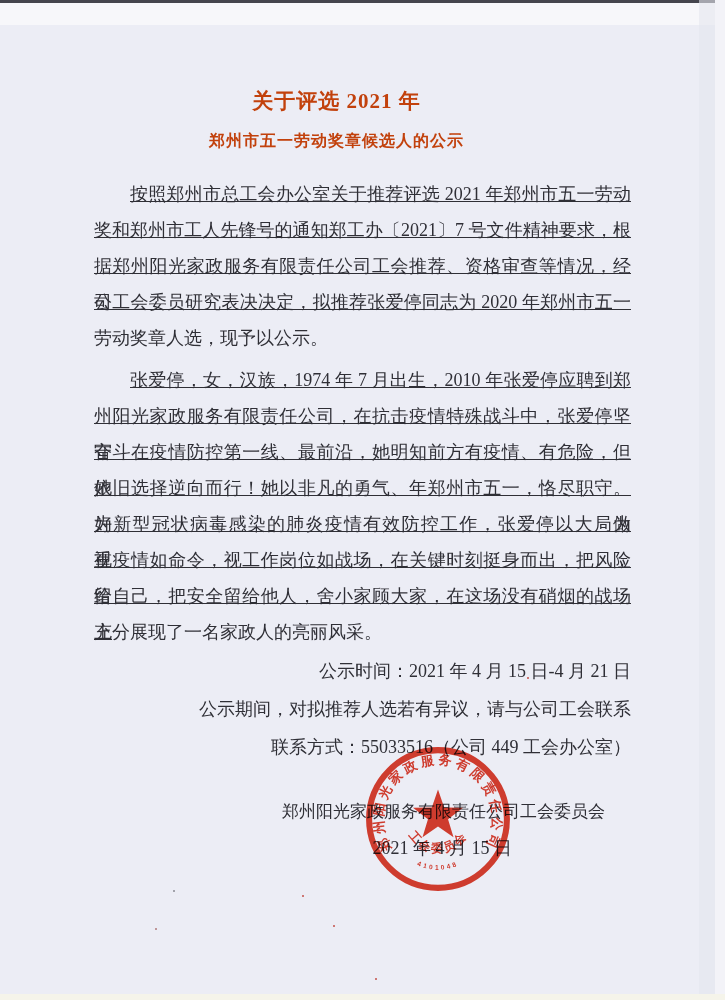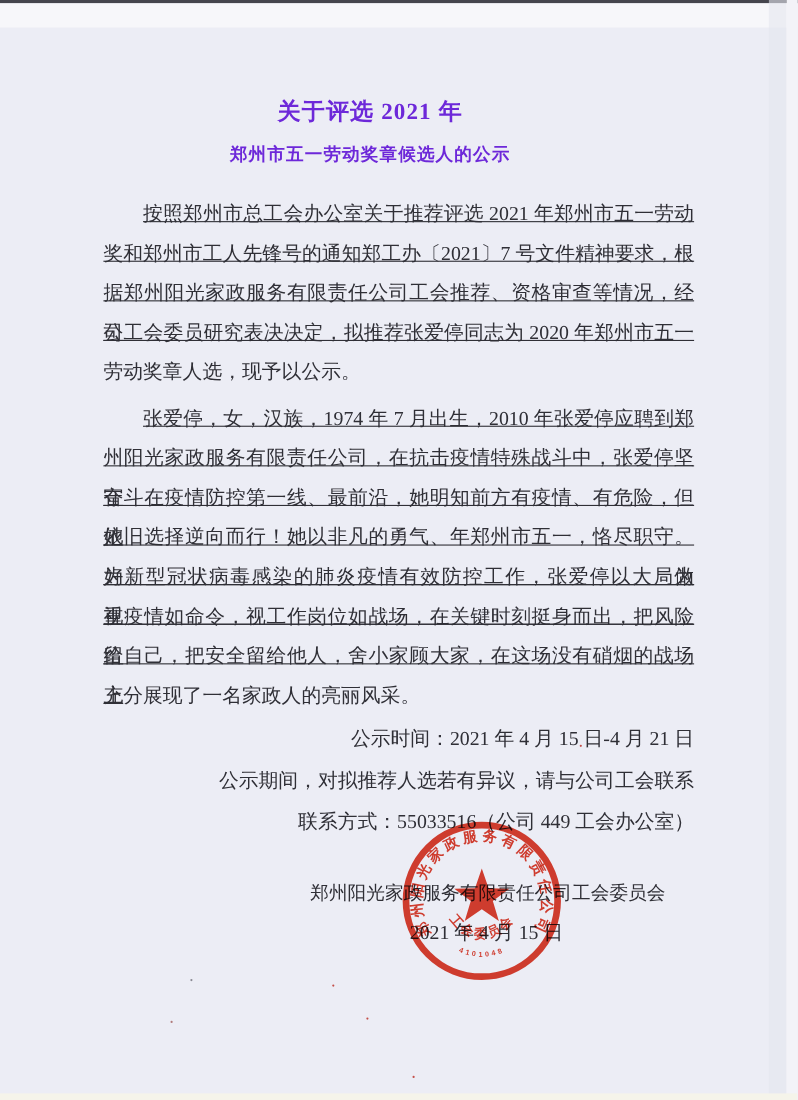--- a/index.html
+++ b/index.html
@@ -12,21 +12,21 @@
   .page{position:absolute;inset:0;}
   
   .edge-top-line{position:absolute;left:0;top:0;width:725px;height:3px;background:#45454d;}
   .edge-top-band{position:absolute;left:0;top:3px;width:725px;height:22px;background:#f7f7fa;}
   .edge-right-band{position:absolute;right:10px;top:0;width:16px;height:1000px;background:#e4e6ee;opacity:.6;}
   .edge-right-strip{position:absolute;right:0;top:0;width:10px;height:1000px;background:#f3f3f8;}
   .edge-bottom{position:absolute;left:0;bottom:0;width:725px;height:6px;background:#f5f4ea;}
   .speck{position:absolute;border-radius:50%;}
   
   .title-wrap{position:absolute;left:94px;top:88px;width:537px;padding-right:52px;box-sizing:border-box;
-    text-align:center;font-weight:bold;color:#6d28d9;}
+    text-align:center;font-weight:bold;color:#c2410c;}
   .title-line1{font-size:21px;line-height:26px;letter-spacing:1px;}
   .title-line2{font-size:16px;line-height:26px;margin-top:14px;letter-spacing:1px;}
   
   .body-text{position:absolute;left:94px;top:176px;width:537px;font-size:18px;}
   .ln{height:36px;line-height:36px;white-space:nowrap;}
   .just{text-align:justify;text-align-last:justify;white-space:normal;text-decoration:underline;}
   .ind{text-indent:2em;text-align:right;}
   .gap{margin-top:6px;}
   .foot{height:38px;line-height:38px;}
   .foot-first{margin-top:2px;}

